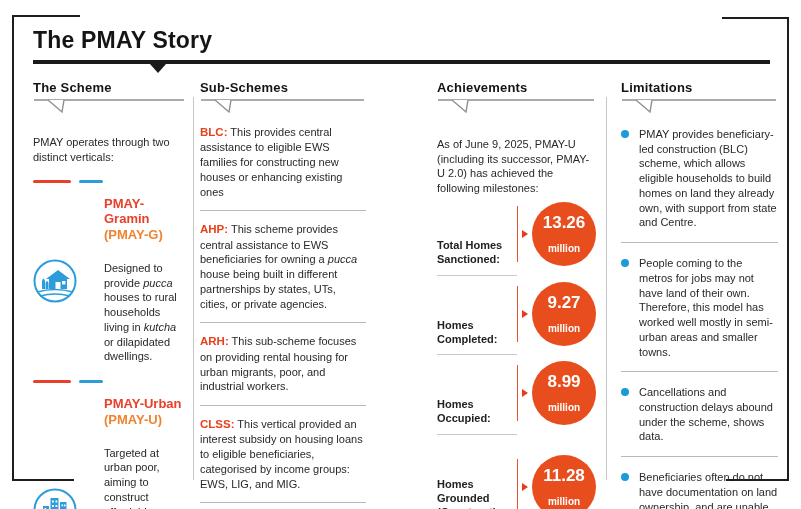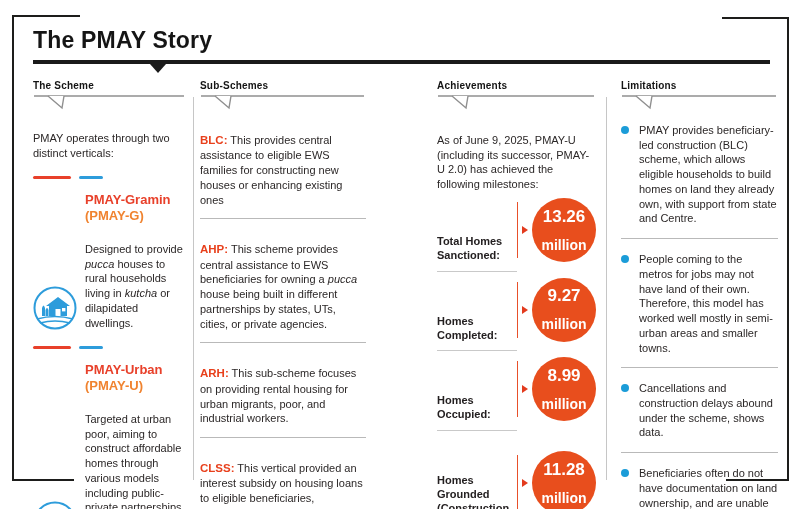--- a/index.html
+++ b/index.html
@@ -24,53 +24,53 @@
 
   .vsep{ position:absolute; top:97px; width:1px; height:383px; background:#c6c6c6; }
   .vsep1{ left:193px; } .vsep2{ left:606px; }
 
   .col{ position:absolute; top:80px; }
   .col1{ left:33px; width:153px; }
   .col2{ left:200px; width:166px; }
   .col3{ left:437px; width:159px; }
   .col4{ left:621px; width:157px; }
 
-  .col-head{ font-size:10px; font-weight:700; color:#141414; letter-spacing:.2px; }
+  .col-head{ font-size:13px; font-weight:700; color:#141414; letter-spacing:.2px; }
   .head-rule{ display:block; margin-top:3px; }
 
   .body-txt{ font-size:11px; line-height:1.34; color:#2b2727; }
 
   
   .intro{ margin-top:21px; }
   .rb-divider{ display:flex; align-items:center; gap:8px; margin:16px 0 14px 0; }
   .rb-red{ width:38px; height:3px; background:#e8402a; border-radius:2px; }
   .rb-blue{ width:24px; height:3px; background:#2d9cdb; border-radius:2px; }
-  .vertical-block{ display:flex; gap:8px; align-items:flex-end; }
+  .vertical-block{ display:flex; gap:27px; align-items:center; }
   .v-icon{ flex:0 0 44px; }
   .v-name{ font-size:13px; font-weight:800; color:#e8402a; line-height:1.15; }
   .v-abbr{ font-size:13px; font-weight:600; color:#f0832f; line-height:1.2; }
   .v-desc{ margin-top:18px; }
   .it{ font-style:italic; }
 
   
-  .ss-item{ margin-top:23px; }
+  .ss-item{ margin-top:11px; }
   .ss-label{ color:#e8401c; font-weight:800; font-size:11.5px; }
   .ss-divider{ height:1px; background:#b9b9b9; margin:11px 0 0 0; }
 
   
   .ach-intro{ margin-top:23px; }
   .milestone{ display:flex; align-items:center; margin-top:6px; }
   .m-label{ flex:1 1 auto; font-size:11px; font-weight:700; color:#242021; line-height:1.3;margin-top:36px; }
   .m-vline{ flex:0 0 1px; width:1px; height:56px; background:#e8502a; margin:0 4px 0 6px; }
   .m-tri{ flex:0 0 auto; width:0; height:0; border-top:4px solid transparent;
           border-bottom:4px solid transparent; border-left:6px solid #e33b1e; margin-right:4px; }
   .m-circle{ flex:0 0 64px; width:64px; height:64px; border-radius:50%; background:#e84e1d;
              color:#fff; display:flex; flex-direction:column; align-items:center; justify-content:center; }
   .m-value{ font-size:17px; font-weight:800; line-height:1; }
-  .m-unit{ font-size:14px; font-weight:700; margin-top:12px; }
+  .m-unit{ font-size:10px; font-weight:700; margin-top:12px; }
   .m-divider{ height:1px; width:80px; background:#c9c9c9; margin:8px 0 2px 0; }
 
   
   .lim-item{ display:flex; gap:10px; margin-top:13px; }
   .lim-dot{ flex:0 0 8px; width:8px; height:8px; border-radius:50%; background:#1b9cd8; margin-top:3px; }
   .lim-divider{ height:1px; background:#b9b9b9; margin-top:12px; }
 </style>
 </head>
 <body>
 

